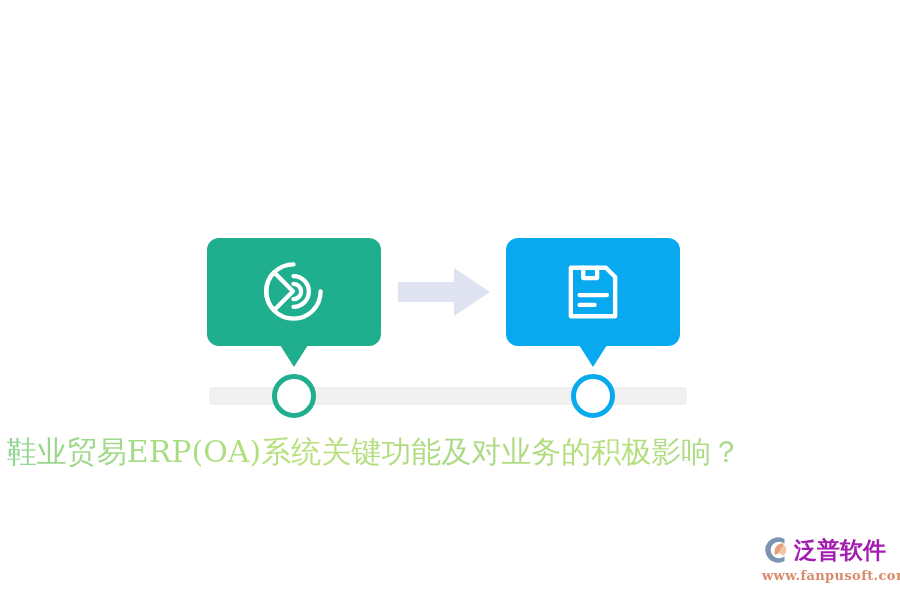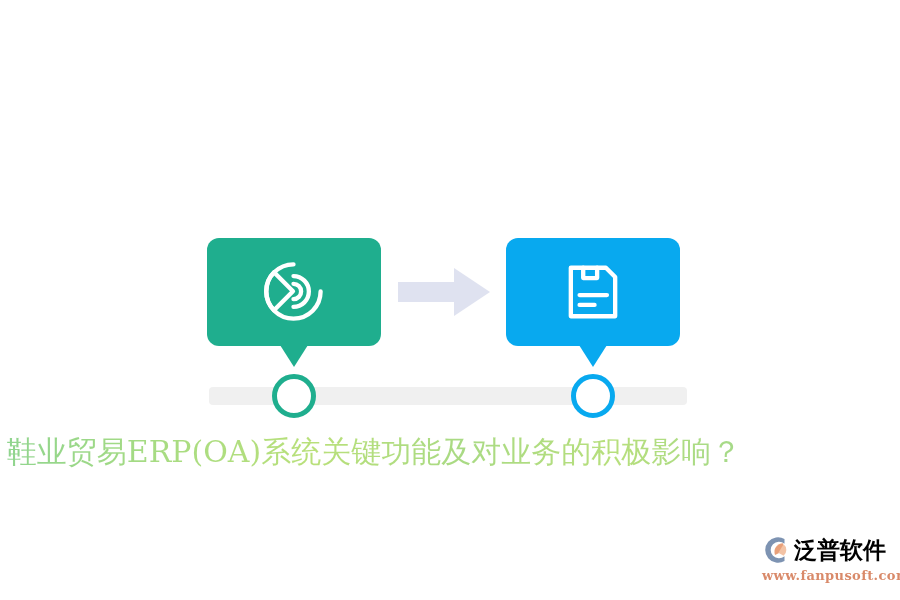--- a/index.html
+++ b/index.html
@@ -153,21 +153,21 @@
   }
   #brand-mark {
     width: 30px;
     height: 30px;
     flex: 0 0 30px;
   }
   #brand-name {
     font-family: "DejaVu Sans", "Liberation Sans", sans-serif;
     font-size: 23px;
     font-weight: bold;
-    color: #000000;
+    color: #a21caf;
     letter-spacing: 0px;
     margin-left: 2px;
     line-height: 30px;
   }
   #brand-url {
     font-family: "DejaVu Serif", "Liberation Serif", serif;
     font-size: 13px;
     font-weight: bold;
     color: #d98a6a;
     letter-spacing: 0.4px;

